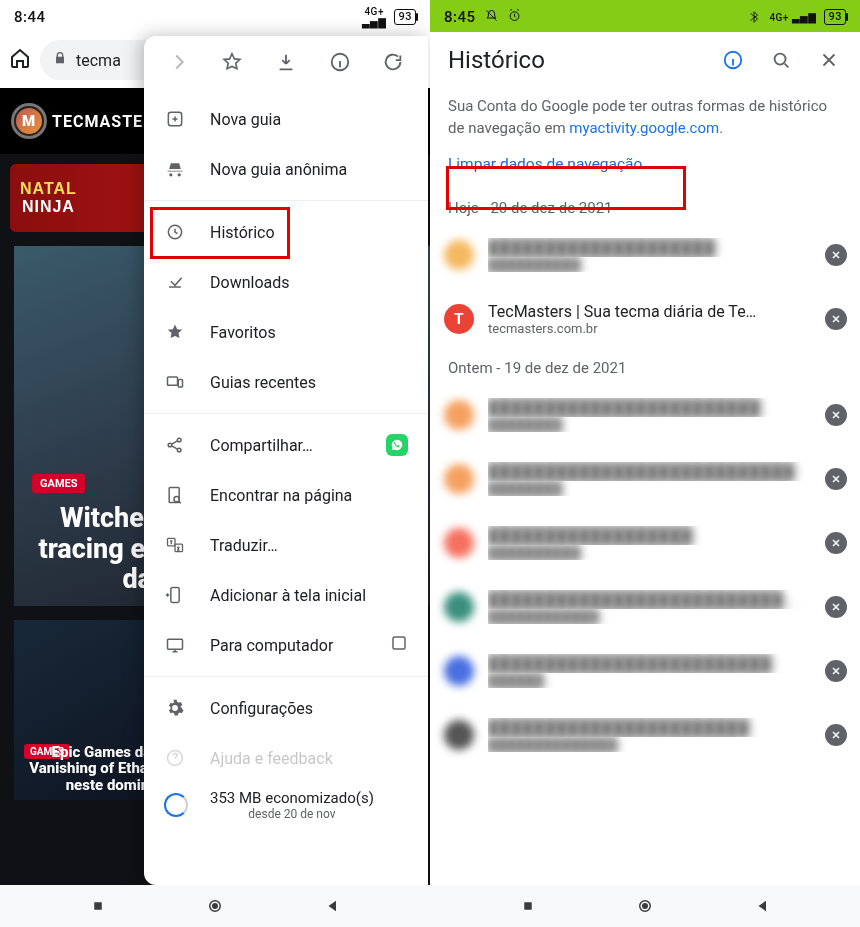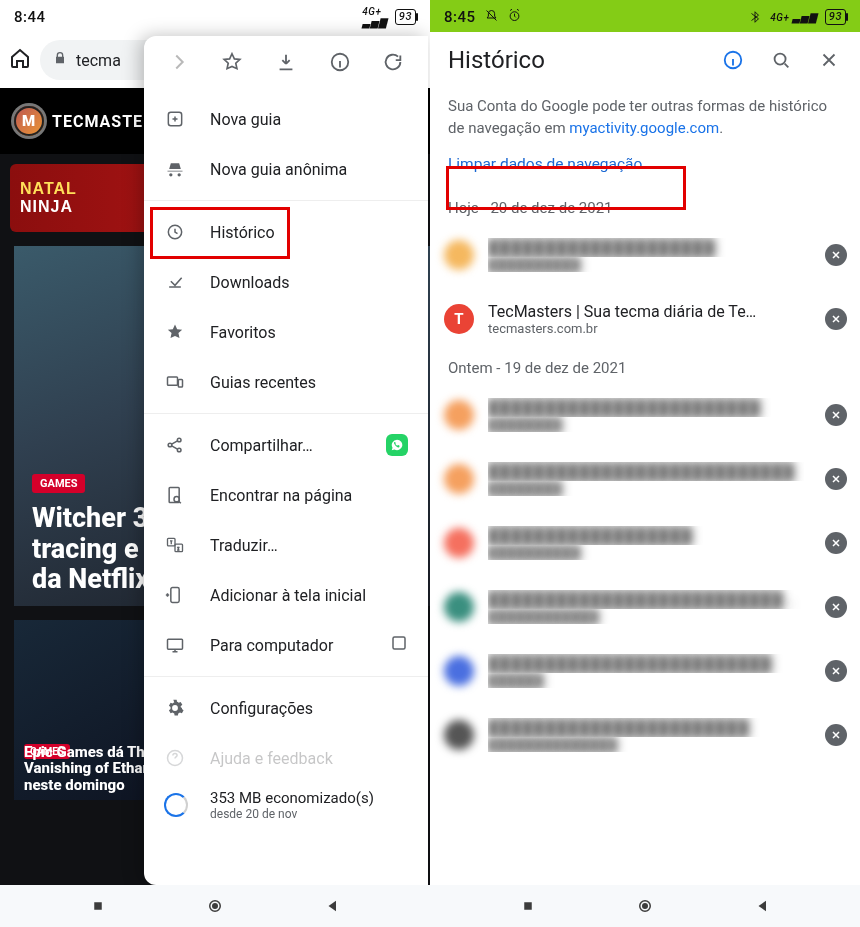--- a/index.html
+++ b/index.html
@@ -6,27 +6,27 @@
   body {
     width: 860px;
     height: 927px;
     font-family: Roboto, Arial, sans-serif;
     display: flex;
     background: #000;
     overflow: hidden;
     position: relative;
   }
   .phone { width: 430px; height: 927px; background: #fff; position: relative; overflow: hidden; }
-  .phone-left { background: #f97316; }
+  .phone-left { background: #f97316; text-align: center; }
   
   .statusbar { height: 32px; display:flex; justify-content:space-between; align-items:center; padding: 2px 14px 0; font-size: 15px; font-weight: 500; letter-spacing:.5px; }
   .statusbar.light { color:#111; background:#fff;}
   .statusbar.dark  { color:#111; background:#84cc16;}
   .sb-left, .sb-right { display:flex; align-items:center; gap:8px;}
-  .sb-right span { display:inline-flex; align-items:center;font-style:italic;}
+  .sb-right span { display:inline-flex; align-items:center;}
   .batt { border:1.3px solid currentColor; border-radius:3px; padding:0 3px; font-size:11px; line-height:14px; position:relative;}
   .batt::after{content:""; position:absolute; right:-3px; top:3px; width:2px; height:8px; background:currentColor; border-radius:1px;}
 
   .toolbar-left { height: 56px; background:#fff; display:flex; align-items:center; padding:0 8px; gap:8px;}
   .home-icon svg{width:24px;height:24px;}
   .omnibox { flex:1; background:#f1f3f4; border-radius:22px; height:40px; display:flex; align-items:center; padding:0 12px; gap:8px; color:#202124; font-size:16px;}
   .lock svg{width:16px;height:16px; color:#5f6368;}
 
   .page-bg { position:absolute; top:88px; left:0; right:0; bottom:42px; background:#101114;}
   .sitehdr { height:66px; background:#000; display:flex; align-items:center; padding:0 14px; gap:8px; color:#fff; font-weight:700; letter-spacing:1px;}

